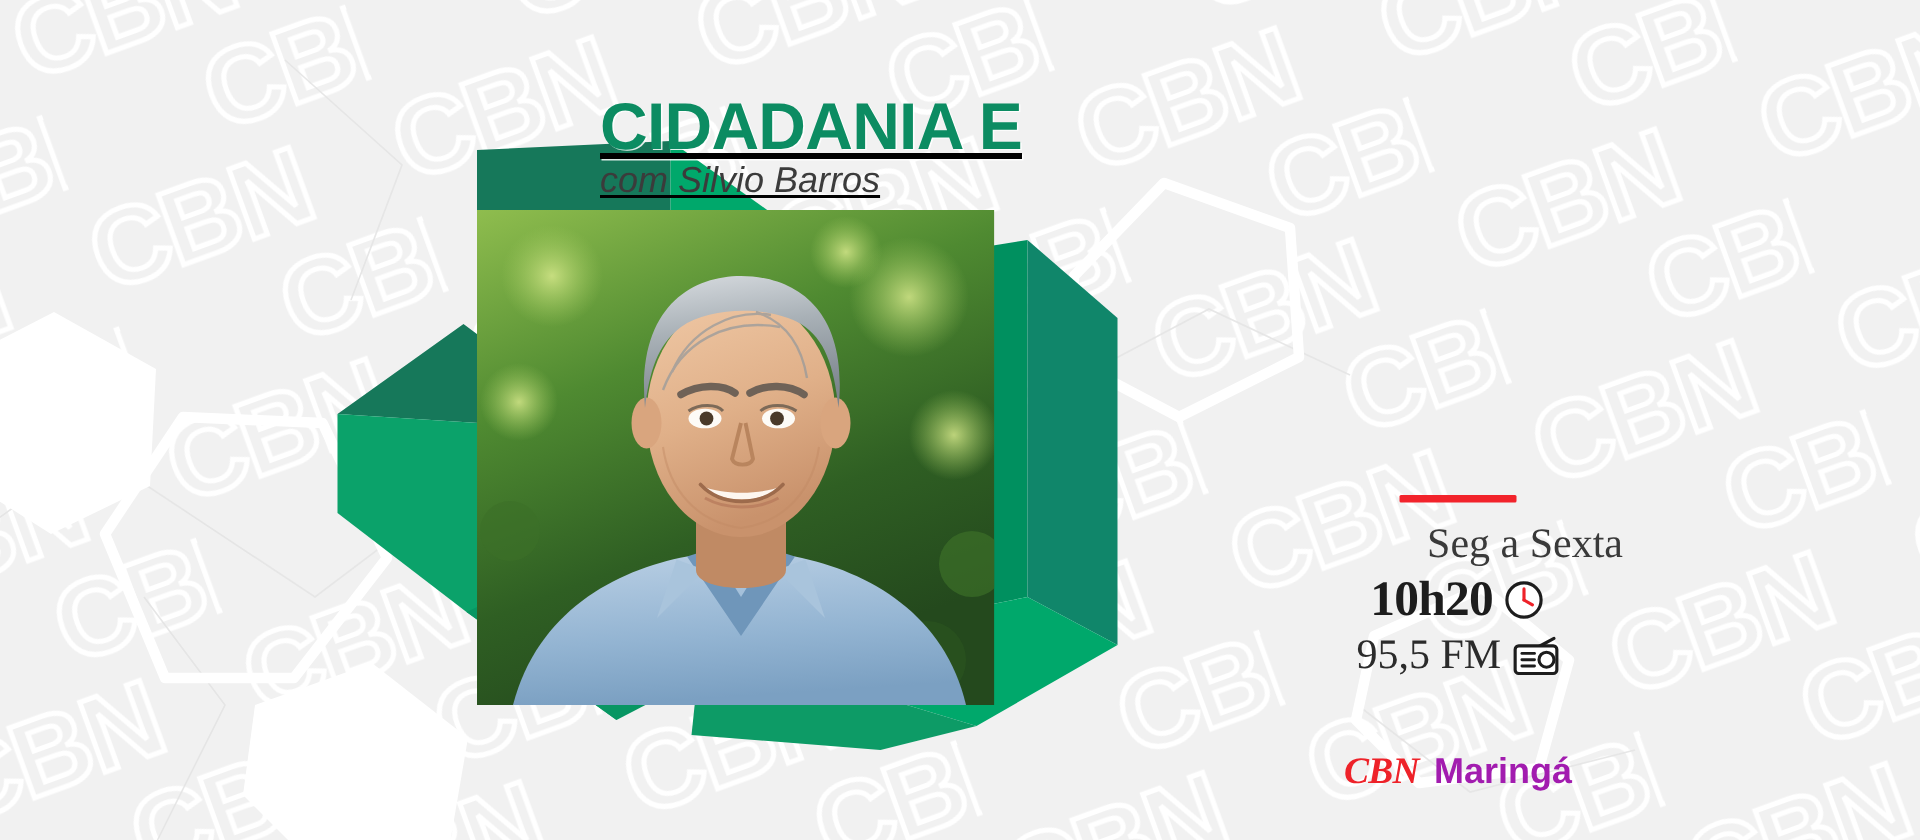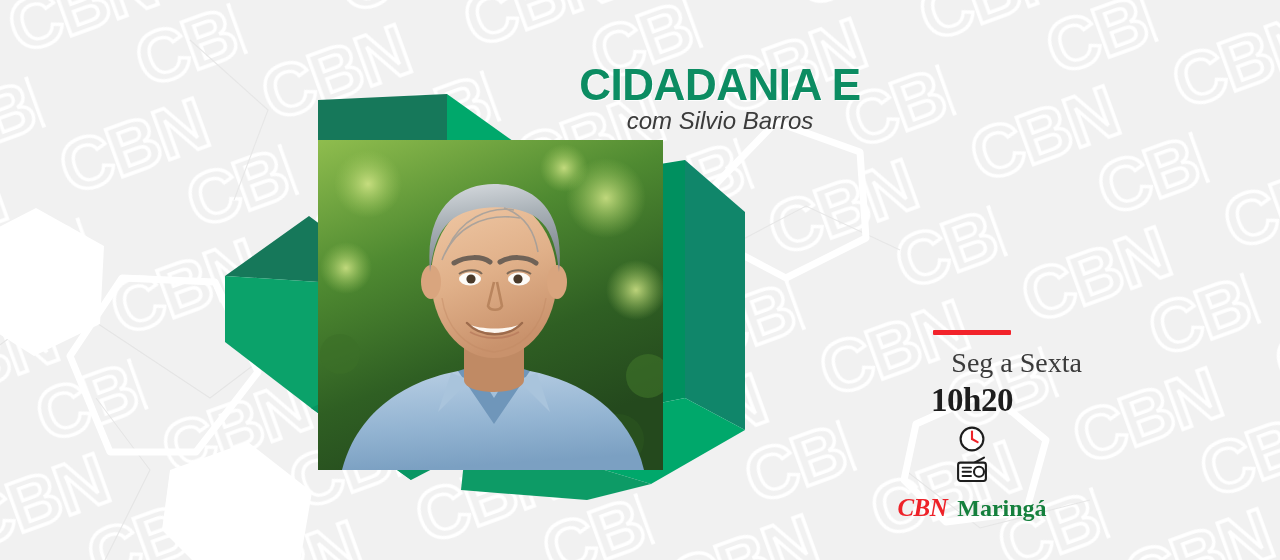--- a/index.html
+++ b/index.html
@@ -46,22 +46,23 @@
     z-index:4;
     overflow:hidden;
   }
   .portrait svg { display:block; width:100%; height:100%; }
 
   
   .title-block {
     position:absolute;
     right:240px; top:62px;
     width:640px;
-    text-align:center;
+    text-align:left;
     z-index:6;
+    text-decoration:underline;
   }
   .title-line {
     display:block;
     font-family:"Liberation Sans", sans-serif;
     font-weight:bold;
     font-size:44px;
     line-height:45px;
     letter-spacing:-0.5px;
     color:#0c8c62;
     white-space:nowrap;
@@ -101,21 +102,20 @@
     white-space:nowrap;
     text-align:right;
   }
   .sched-row {
     display:flex;
     align-items:center;
     justify-content:center;
     gap:7px;
     margin-top:3px;
     white-space:nowrap;
-    flex-direction:column;
   }
   .sched-time {
     font-family:"Liberation Serif", serif;
     font-weight:bold;
     font-size:33px;
     line-height:36px;
     color:#1d1d1d;
     letter-spacing:-0.5px;
   }
   .sched-freq {
@@ -138,25 +138,26 @@
   .station-cbn {
     font-family:"Liberation Serif", serif;
     font-weight:bold;
     font-style:italic;
     font-size:25px;
     line-height:26px;
     color:#ee2229;
     letter-spacing:-0.5px;
   }
   .station-city {
-    font-family:Liberation Serif, serif;
+    font-family:Liberation Sans, sans-serif;
     font-weight:bold;
     font-size:24px;
     line-height:26px;
-    color:#15803d;
+    color:#a21caf;
+    margin-top:37px;
   }
 </style>
 </head>
 <body>
 
 <div class="banner">
 
   <svg class="bg-layer bg-watermark" viewBox="0 0 1280 560" preserveAspectRatio="none">
     <defs>
       <pattern id="cbnpat" width="215" height="150" patternUnits="userSpaceOnUse" patternTransform="rotate(-20 0 0)">
@@ -308,20 +309,21 @@
     <div class="sched-row">
       <span class="sched-time">10h20</span>
       <svg class="ico" width="28" height="28" viewBox="0 0 28 28">
         <circle cx="14" cy="14" r="11.4" fill="#fff" stroke="#1d1d1d" stroke-width="2.1"></circle>
         <line x1="14" y1="14" x2="14" y2="6.6" stroke="#ee2229" stroke-width="2.1" stroke-linecap="round"></line>
         <line x1="14" y1="14" x2="19.6" y2="17.2" stroke="#ee2229" stroke-width="2.1" stroke-linecap="round"></line>
       </svg>
     </div>
 
     <div class="sched-row">
+      <span class="sched-freq">95,5 FM</span>
       <svg class="ico" width="32" height="27" viewBox="0 0 32 27">
         <line x1="18" y1="7" x2="28" y2="1.6" stroke="#1d1d1d" stroke-width="2.1" stroke-linecap="round"></line>
         <rect x="2.1" y="6.6" width="27.8" height="18.4" rx="2.4" fill="#fff" stroke="#1d1d1d" stroke-width="2.1"></rect>
         <g stroke="#1d1d1d" stroke-width="1.9" stroke-linecap="round">
           <line x1="6.6" y1="11.6" x2="15" y2="11.6"></line>
           <line x1="6.6" y1="15.8" x2="15" y2="15.8"></line>
           <line x1="6.6" y1="20" x2="15" y2="20"></line>
         </g>
         <circle cx="23" cy="15.8" r="5" fill="#fff" stroke="#1d1d1d" stroke-width="2.1"></circle>
       </svg>

